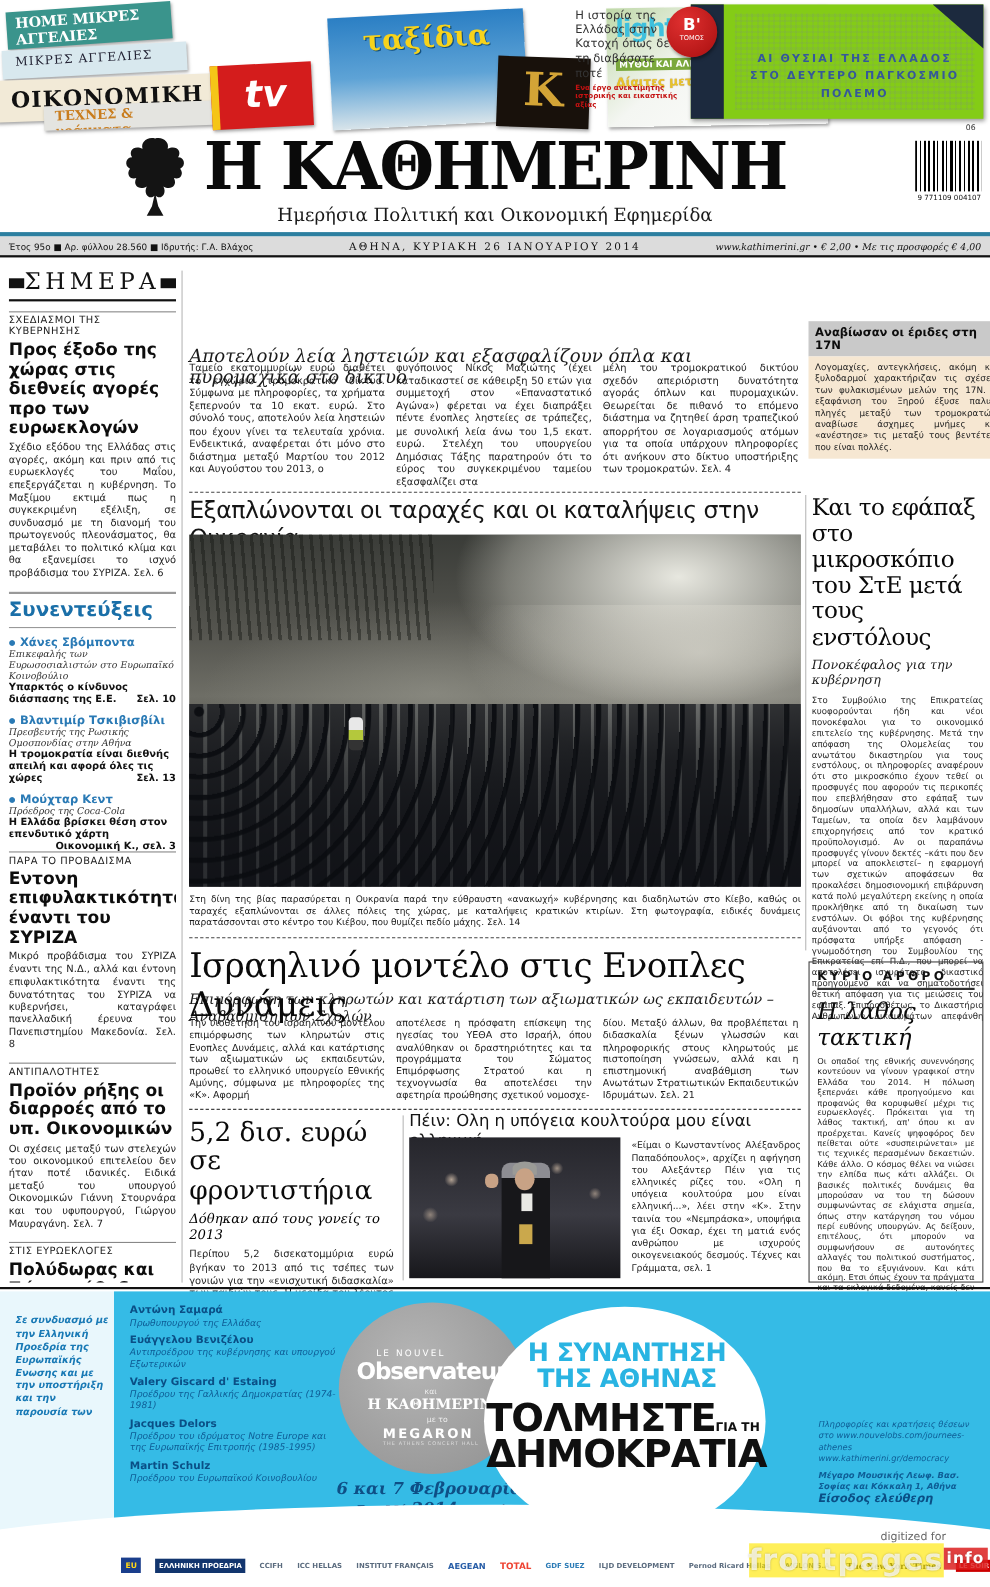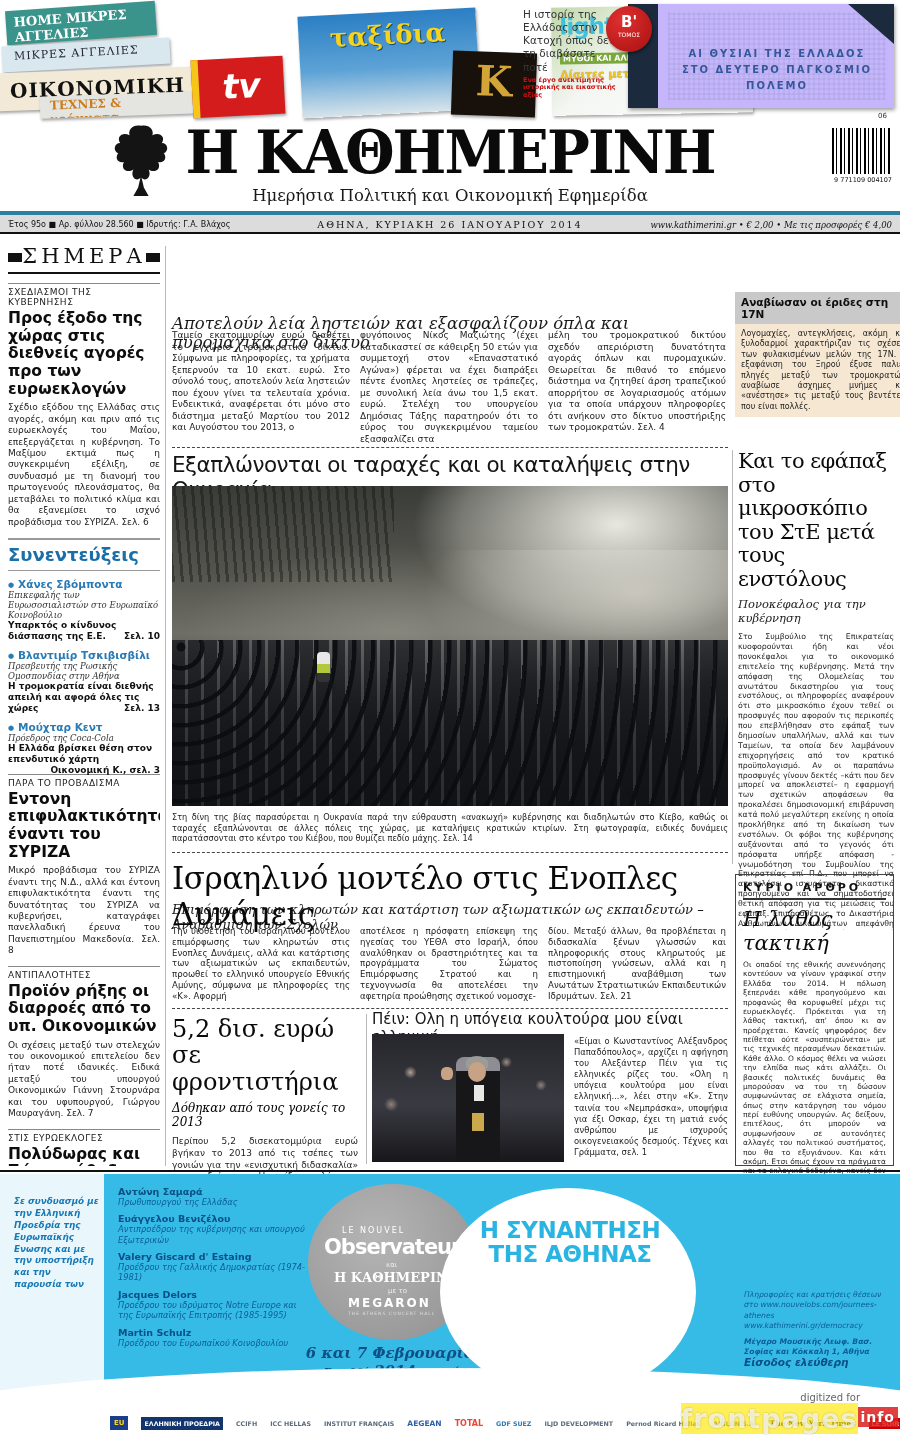--- a/index.html
+++ b/index.html
@@ -22,21 +22,21 @@
   .mag-lh { left:552px; top:6px; width:200px; height:108px; background:linear-gradient(140deg,#bfd8a8 0%, #f4f6f2 40%, #fff 100%); transform:rotate(-1deg); padding:6px 8px;}
   .mag-lh .t { color:#3fc0dd; font-size:23px; font-weight:bold; letter-spacing:-1px; }
   .mag-lh .s1 { display:inline-block; background:#7aa83c; color:#fff; font-size:8px; font-weight:bold; padding:1px 3px; margin-top:14px;}
   .mag-lh .s2 { color:#e8c428; font-size:11px; font-weight:bold; margin-top:3px; text-shadow:0 0 1px #a88;}
   .bookpromo { left:523px; top:8px; width:100px; }
   .bookpromo .t { font-size:10.5px; color:#333; line-height:1.25; }
   .bookpromo .r { color:#c41212; font-weight:bold; font-size:6.5px; margin-top:3px; line-height:1.2;}
   .badge { left:606px; top:6px; width:46px; height:46px; background:radial-gradient(circle at 35% 30%, #e03030, #a80f0f); border-radius:50%; color:#fff; text-align:center; box-shadow:1px 2px 3px rgba(0,0,0,.4); z-index:5;}
   .badge .b1 { font-size:15px; font-weight:bold; margin-top:7px; }
   .badge .b2 { font-size:6px; }
-  .bookcover { left:628px; top:4px; width:266px; height:104px; background:#c4b5fd; box-shadow:1px 2px 4px rgba(0,0,0,.4); }
+  .bookcover { left:628px; top:4px; width:266px; height:104px; background:#84cc16; box-shadow:1px 2px 4px rgba(0,0,0,.4); }
   .bookcover .spine { position:absolute; left:0; top:0; width:30px; height:100%; background:#1c2a3e; }
   .bookcover .corner { position:absolute; right:0; top:0; width:0; height:0; border-left:46px solid transparent; border-top:40px solid #1c2a3e; }
   .bookcover .bt { position:absolute; left:44px; top:42px; width:210px; color:#35589a; font-size:10px; font-weight:bold; letter-spacing:2px; line-height:1.6; text-align:center;}
   .bookcover .map { position:absolute; left:40px; top:8px; right:8px; bottom:8px; background:repeating-linear-gradient(0deg,rgba(120,130,150,.12) 0 2px, transparent 2px 5px), repeating-linear-gradient(90deg,rgba(120,130,150,.12) 0 2px, transparent 2px 5px); }
 
   
   .masthead-title { left:150px; top:118px; width:600px; text-align:center; font-size:57px; font-weight:bold; letter-spacing:-2px; color:#0a0a0a; font-family:"DejaVu Serif",serif; transform:scaleY(1.05);}
   .masthead-sub { left:150px; top:186px; width:600px; text-align:center; font-size:16.5px; color:#1a1a1a; font-family:"DejaVu Serif",serif;}
   .eagle { left:112px; top:122px; }
   .barcode { left:832px; top:128px; width:60px; height:46px; background:repeating-linear-gradient(90deg,#000 0 2px,#fff 2px 4px,#000 4px 5px,#fff 5px 8px); }
@@ -370,20 +370,24 @@
       <div class="megs">THE ATHENS CONCERT HALL</div>
     </div>
     <div class="dateline2">6 και 7 Φεβρουαρίου 2014</div>
     <div class="venue1">Στο Μέγαρο Μουσικής</div>
     <div class="bubble"></div>
     <div class="tail"></div>
     <div class="t1">
       <span>Η ΣΥΝΑΝΤΗΣΗ</span><br>
       <span>ΤΗΣ ΑΘΗΝΑΣ</span>
     </div>
+    <div class="t2">
+      <span>ΤΟΛΜΗΣΤΕ</span><span class="small">ΓΙΑ ΤΗ</span><br>
+      <span>ΔΗΜΟΚΡΑΤΙΑ</span>
+    </div>
     <div class="info">
       <div>Πληροφορίες και κρατήσεις θέσεων στο www.nouvelobs.com/journees-athenes www.kathimerini.gr/democracy</div>
       <div class="b" style="margin-top:6px;">Μέγαρο Μουσικής Λεωφ. Βασ. Σοφίας και Κόκκαλη 1, Αθήνα</div>
     </div>
     <div class="free">Είσοδος ελεύθερη</div>
     <div class="wave"></div>
   </div>
 
   <div class="abs footer">
     <div class="logos">

